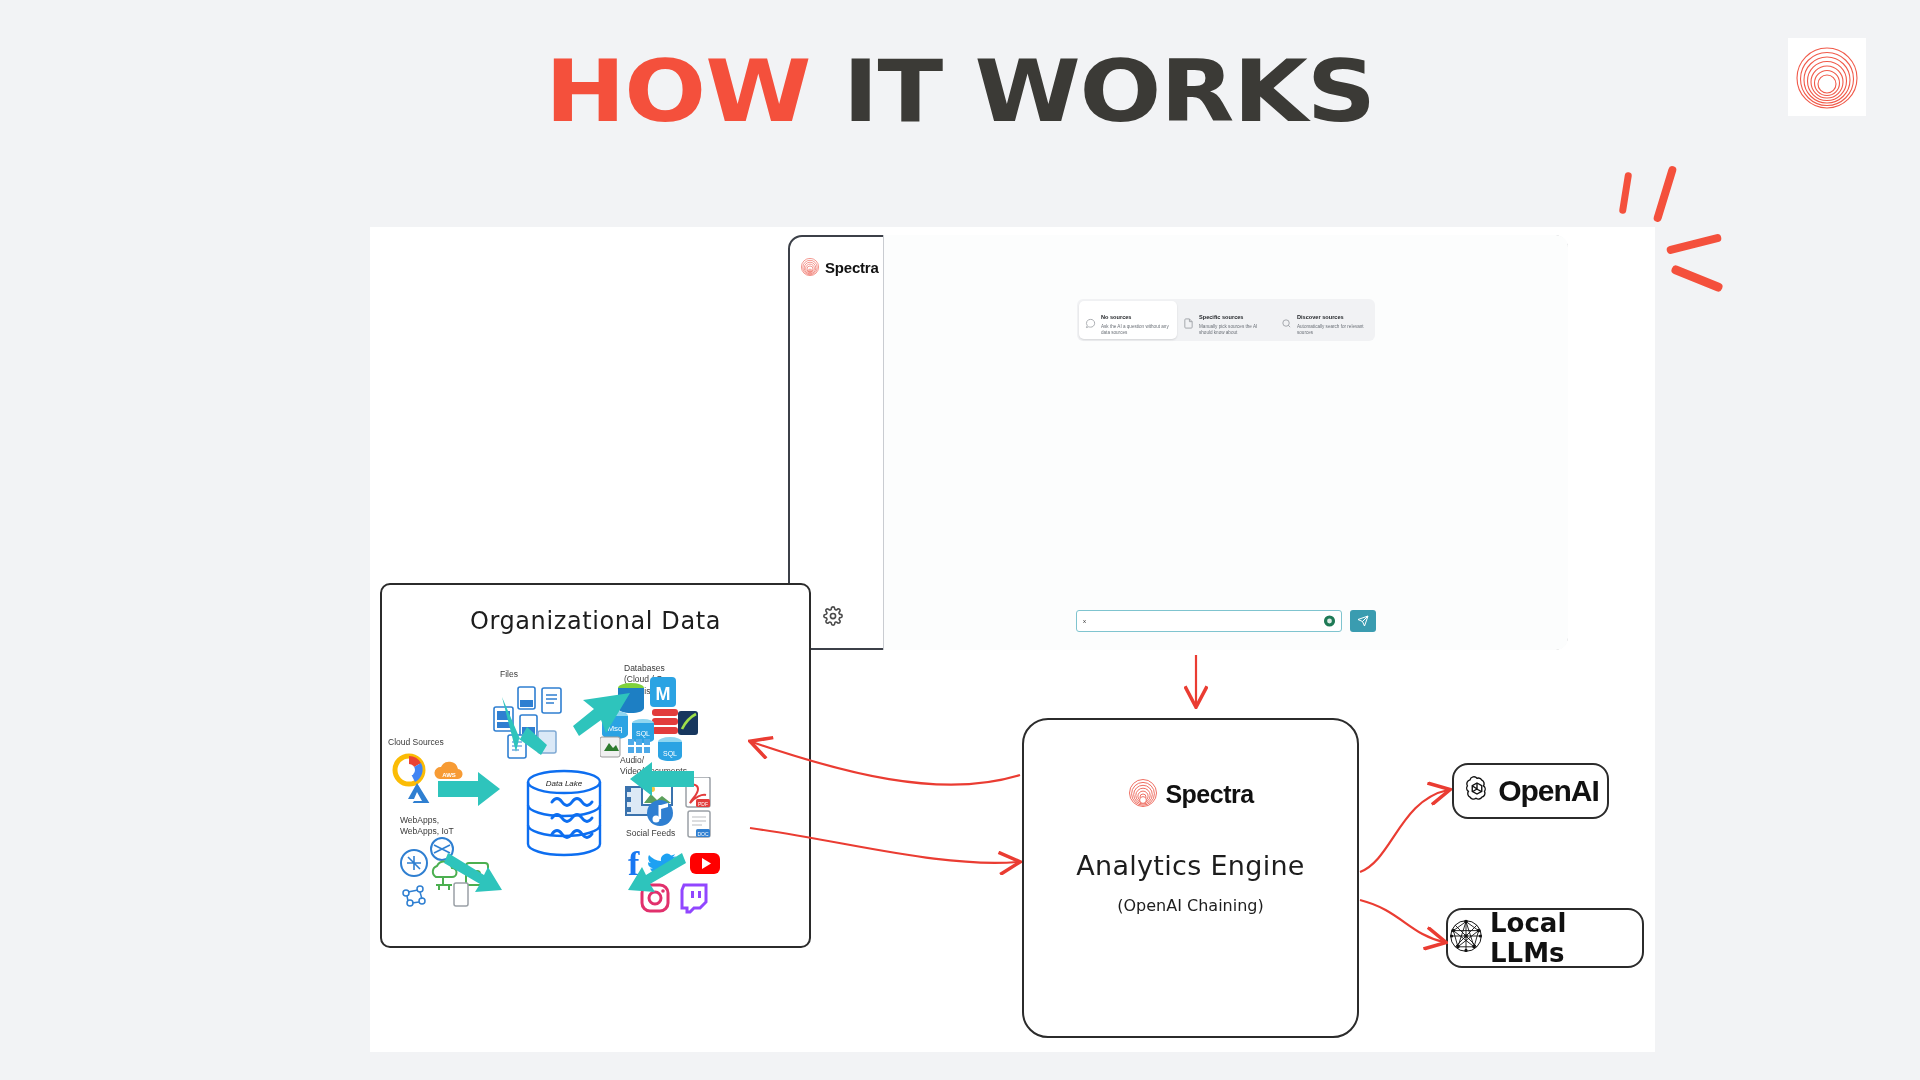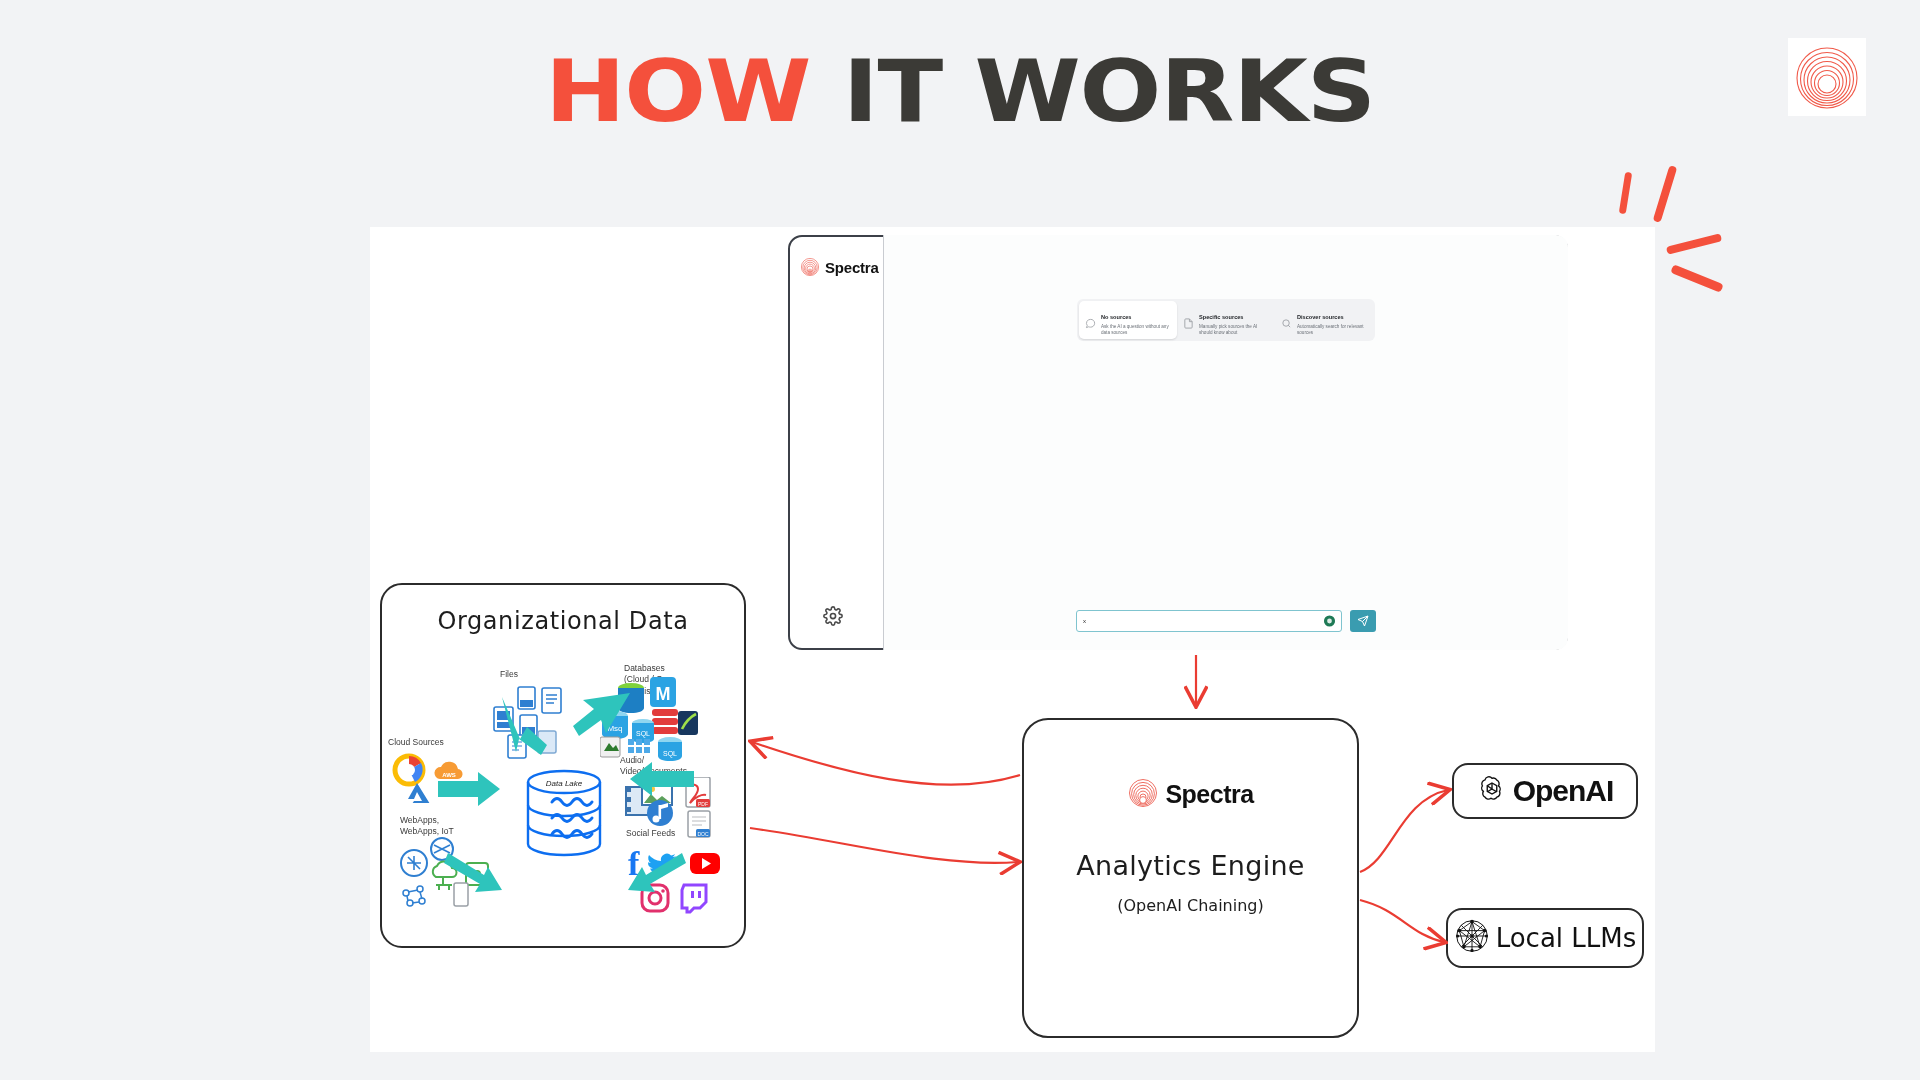--- a/index.html
+++ b/index.html
@@ -116,22 +116,22 @@
     background:#1f7a56;
   }
   .searchbox .dot svg{display:block;}
   .sendbtn{
     width:26px;height:22px;border-radius:3px;background:#3a9cb0;
     display:flex;align-items:center;justify-content:center;
   }
 
   
   .orgpanel{
-    position:absolute;left:380px;top:583px;width:366px;height:365px;
-    border:2.2px solid #2b2b2b;border-radius:22px;background:#fff;
+    position:absolute;left:380px;top:583px;width:431px;height:365px;
+    border:2.2px solid #2b2b2b;border-radius:10px;background:#fff;
     box-sizing:border-box;
   }
   .orgtitle{
     position:absolute;top:22px;left:0;width:100%;text-align:center;
     font-family:"DejaVu Sans", sans-serif;
     font-size:24px;color:#1d1d1d;letter-spacing:.6px;
   }
   .orglbl{
     position:absolute;font-size:8.5px;color:#3a3a3a;line-height:1.35;
   }
@@ -176,26 +176,26 @@
     font-family:"DejaVu Sans", sans-serif;
     font-size:16px;color:#1d1d1d;
   }
 
   
   .pill{
     position:absolute;border:2px solid #2b2b2b;border-radius:16px;background:#fff;
     display:flex;align-items:center;justify-content:center;gap:6px;
     box-sizing:border-box;
   }
-  .pill-openai{left:1452px;top:763px;width:186px;height:56px;}
+  .pill-openai{left:1452px;top:763px;width:157px;height:56px;}
   .pill-local{left:1446px;top:908px;width:198px;height:60px;}
   .pill .pname{font-size:30px;font-weight:bold;color:#111;letter-spacing:-1px;}
   .pill .pname.hand{
     font-family:"DejaVu Sans", sans-serif;
-    font-weight:normal;font-size:26px;letter-spacing:0;
+    font-weight:bold;font-size:26px;letter-spacing:0;
   }
 
   .overlay-svg{position:absolute;left:0;top:0;width:1920px;height:1080px;pointer-events:none;}
 </style>
 </head>
 <body>
 
 <div class="stage">
 
   <div class="title">

